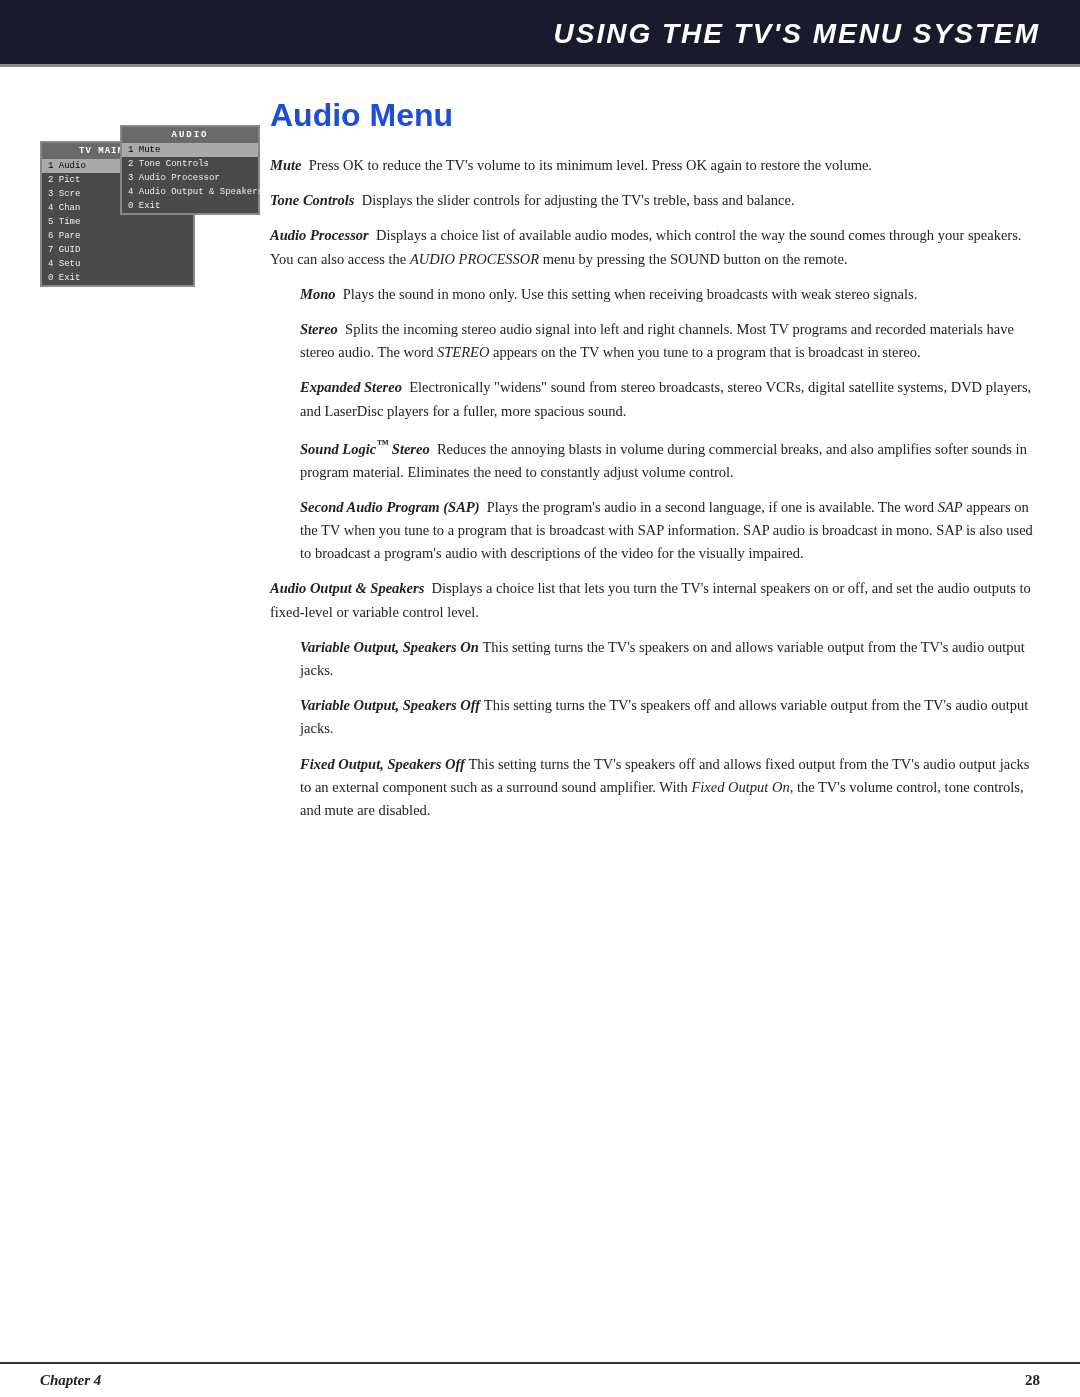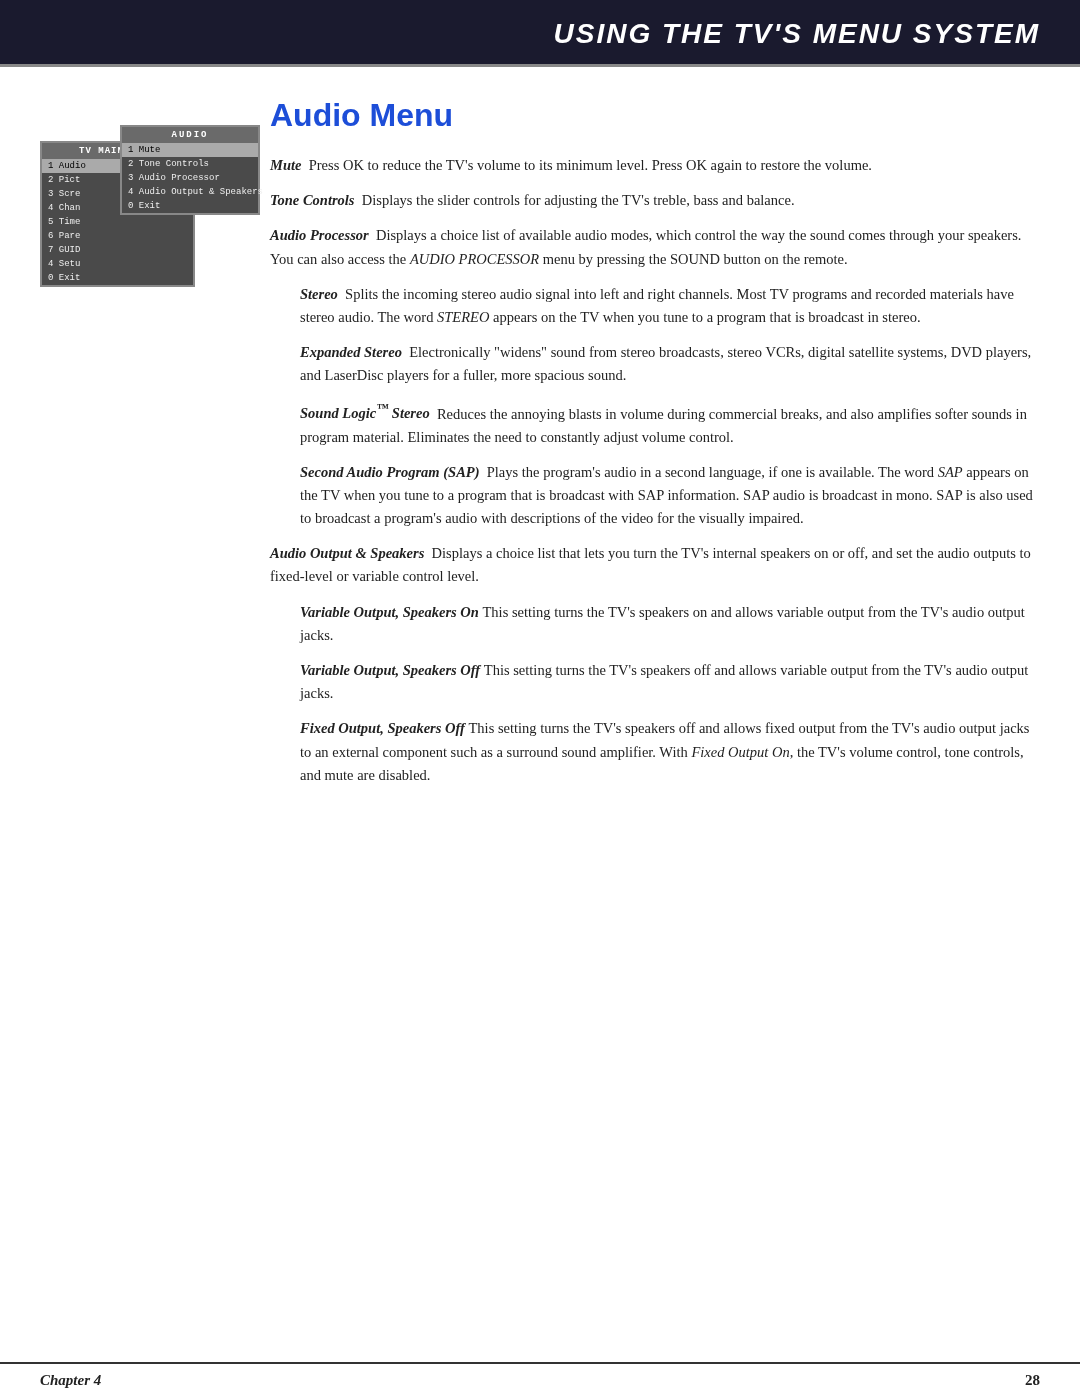--- a/index.html
+++ b/index.html
@@ -211,20 +211,23 @@
       </p>
 
       <p>
         <span class="term-bold">Tone Controls</span>&nbsp;&nbsp;Displays the slider controls for adjusting the TV's treble, bass and balance.
       </p>
 
       <p>
         <span class="term-bold">Audio Processor</span>&nbsp;&nbsp;Displays a choice list of available audio modes, which control the way the sound comes through your speakers. You can also access the <span class="term-italic">AUDIO PROCESSOR</span> menu by pressing the SOUND button on the remote.
       </p>
 
+      <p style="margin-left:30px;">
+        <span class="term-bold">Mono</span>&nbsp;&nbsp;Plays the sound in mono only. Use this setting when receiving broadcasts with weak stereo signals.
+      </p>
 
       <p style="margin-left:30px;">
         <span class="term-bold">Stereo</span>&nbsp;&nbsp;Splits the incoming stereo audio signal into left and right channels. Most TV programs and recorded materials have stereo audio. The word <span class="term-italic">STEREO</span> appears on the TV when you tune to a program that is broadcast in stereo.
       </p>
 
       <p style="margin-left:30px;">
         <span class="term-bold">Expanded Stereo</span>&nbsp;&nbsp;Electronically "widens" sound from stereo broadcasts, stereo VCRs, digital satellite systems, DVD players, and LaserDisc players for a fuller, more spacious sound.
       </p>
 
       <p style="margin-left:30px;">

